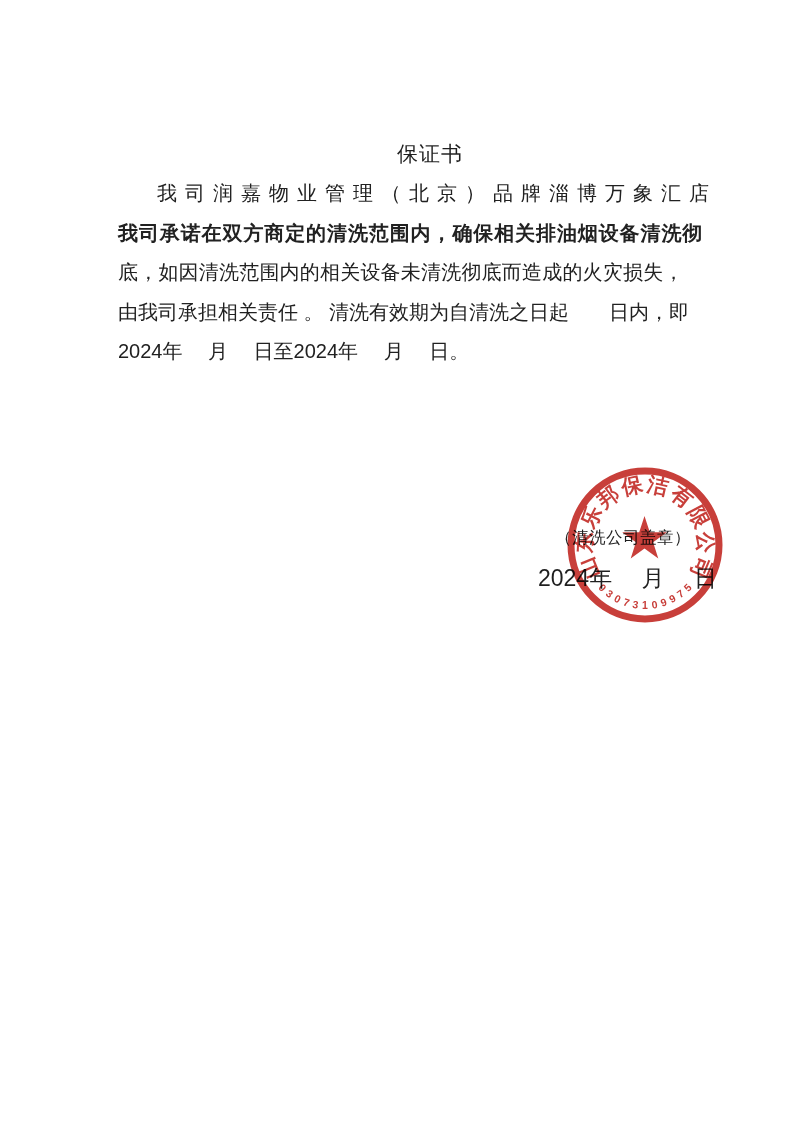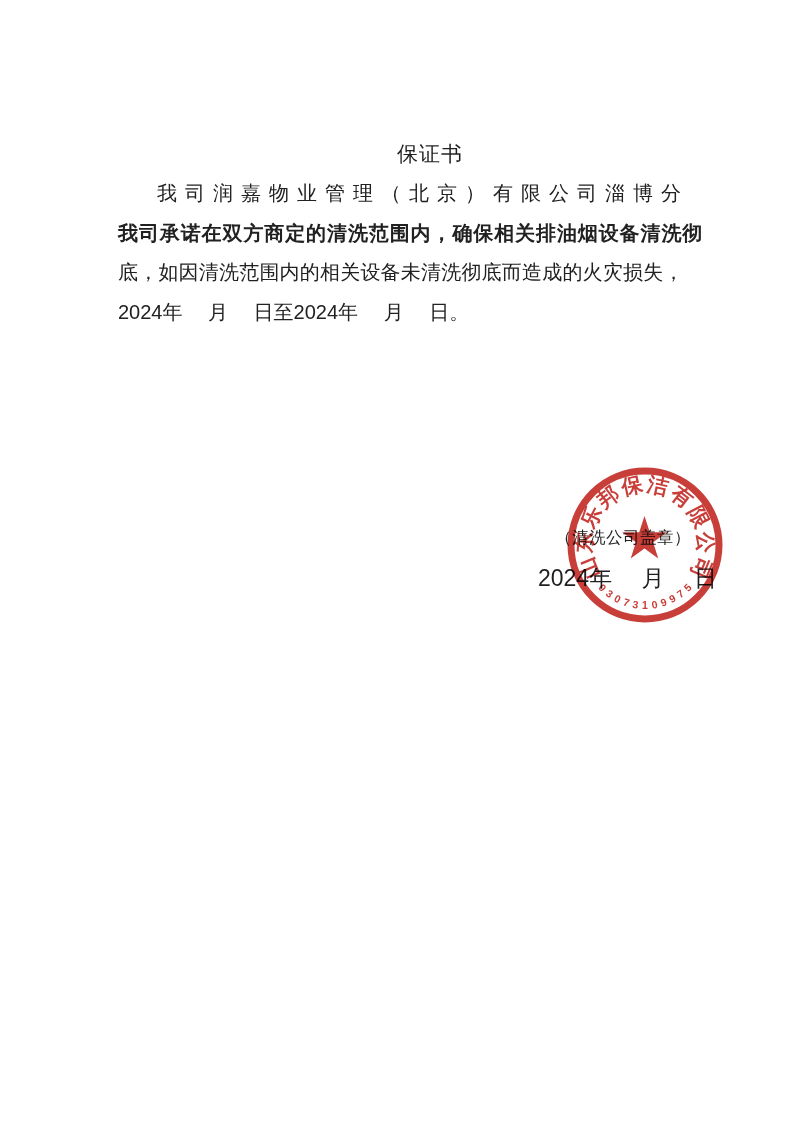--- a/index.html
+++ b/index.html
@@ -64,23 +64,24 @@
     opacity: 0.93;
   }
   .stamp text { font-family: "Liberation Sans", sans-serif; }
 </style>
 </head>
 <body>
 
 <div class="doc-title">保证书</div>
 
 <div class="paragraph">
-  <span class="line l1">我司润嘉物业管理（北京）有限公司淄博分</span>
+  <span class="line l1">我司润嘉物业管理（北京）品牌淄博万象汇店</span>
   <span class="line l3">我司承诺在双方商定的清洗范围内，确保相关排油烟设备清洗彻</span>
   <span class="line l4">底，如因清洗范围内的相关设备未清洗彻底而造成的火灾损失，</span>
+  <span class="line l5">由我司承担相关责任 。 清洗有效期为自清洗之日起　　日内，即</span>
   <span class="line l6">2024年　 月　 日至2024年　 月　 日。</span>
 </div>
 
 <div class="seal-caption">（清洗公司盖章）</div>
 
 <div class="date-line">2024年　 月　 日</div>
 
 <svg class="stamp" viewBox="0 0 170 170" width="170" height="170" xmlns="http://www.w3.org/2000/svg">
   <circle cx="85" cy="85" r="74" fill="none" stroke-width="7" stroke="#c4302b"></circle>
 

